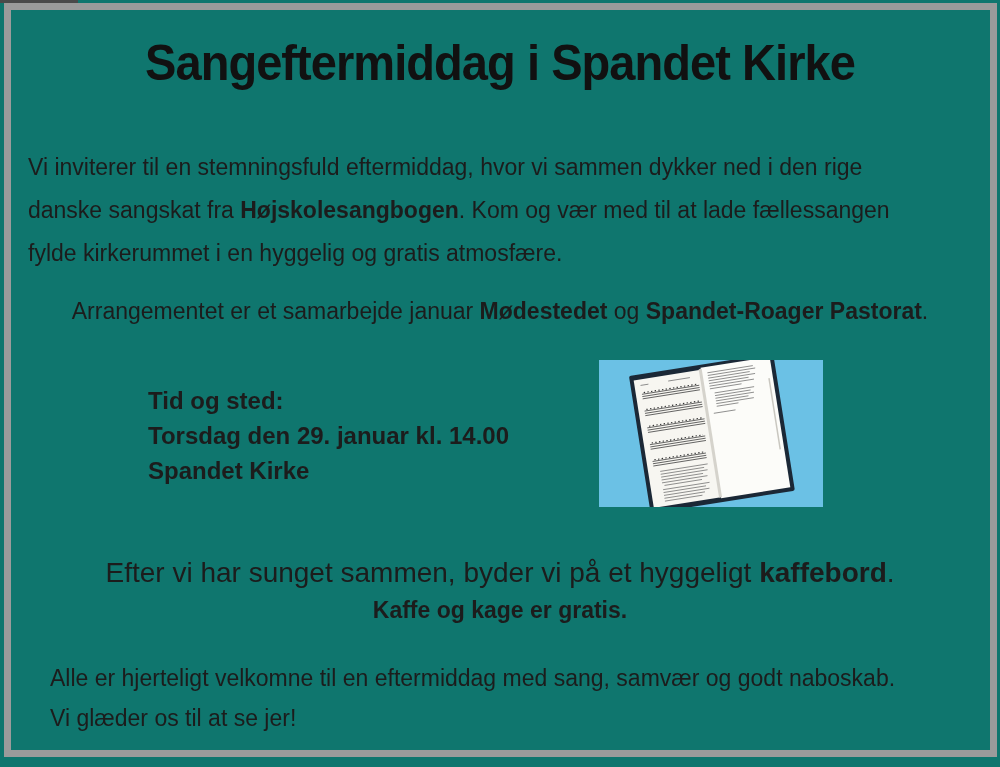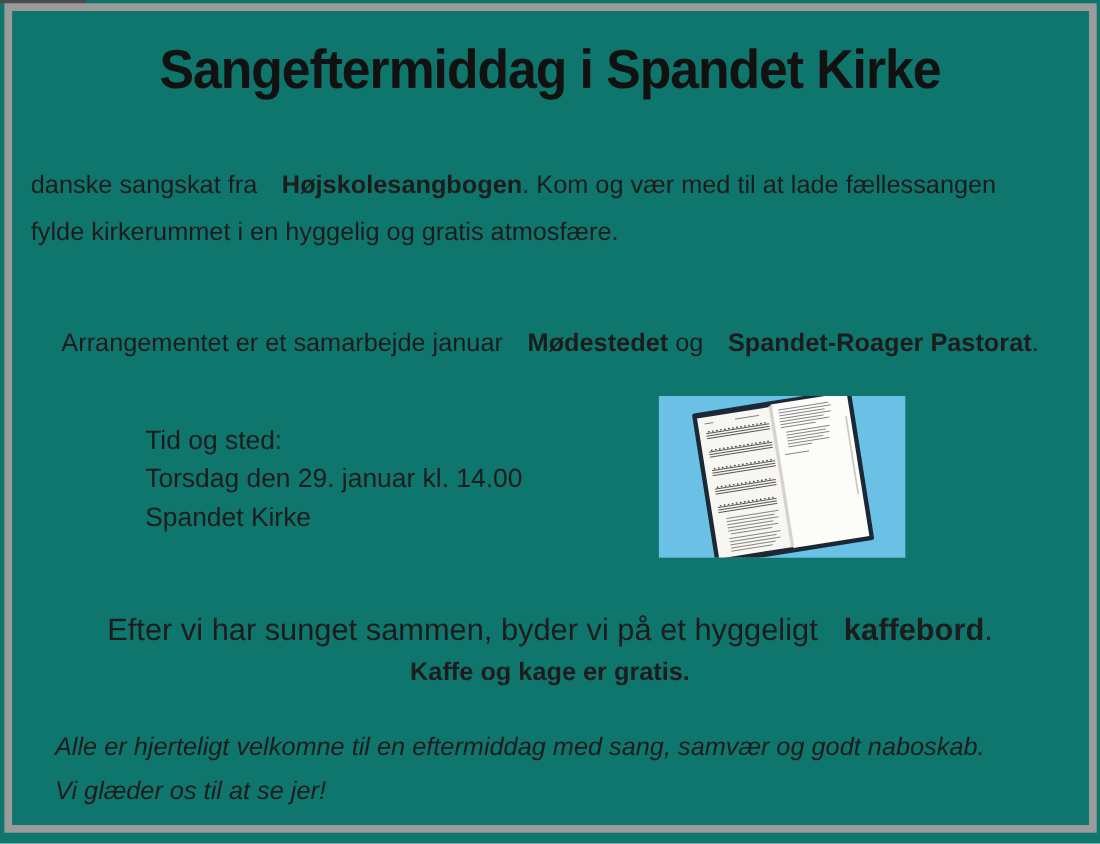--- a/index.html
+++ b/index.html
@@ -23,53 +23,54 @@
   .p1{
     position:absolute;left:28px;top:146px;width:940px;
     font-size:23px;line-height:43px;
   }
   .p1 .line{white-space:nowrap;}
   .p2{
     position:absolute;top:296px;left:0;width:100%;text-align:center;
     font-size:23px;line-height:30px;white-space:nowrap;
   }
   .schedule{
-    position:absolute;left:132px;top:383px;
-    font-size:24px;font-weight:normal;line-height:35px;
+    position:absolute;left:148px;top:383px;
+    font-size:24px;font-weight:bold;line-height:35px;
   }
   .image-box{
     position:absolute;left:599px;top:360px;width:224px;height:147px;
     background:var(--image-bg,#6bc1e5);overflow:hidden;
   }
   .coffee{
     position:absolute;top:558px;left:0;width:100%;text-align:center;
     font-size:28px;line-height:30px;white-space:nowrap;
   }
   .free{
     position:absolute;top:595px;left:0;width:100%;text-align:center;
     font-size:23px;font-weight:bold;line-height:30px;white-space:nowrap;
   }
   .closing{
     position:absolute;left:50px;top:658px;
     font-size:23px;line-height:40px;
   }
-  .closing .line{white-space:nowrap;font-style:italic;}
-  b{font-weight:bold;margin-left:16px;}
+  .closing .line{white-space:nowrap;}
+  b{font-weight:bold;}
 </style>
 </head>
 <body>
 
 <div class="page">
 
   <div class="top-mark"></div>
   <div class="frame"></div>
 
   <div class="title">Sangeftermiddag i Spandet Kirke</div>
 
   <div class="p1">
+    <div class="line">Vi inviterer til en stemningsfuld eftermiddag, hvor vi sammen dykker ned i den rige</div>
     <div class="line"><span>danske sangskat fra </span><b>Højskolesangbogen</b><span>. Kom og vær med til at lade fællessangen</span></div>
     <div class="line">fylde kirkerummet i en hyggelig og gratis atmosfære.</div>
   </div>
 
   <div class="p2"><span>Arrangementet er et samarbejde januar </span><b>Mødestedet</b><span> og </span><b>Spandet-Roager Pastorat</b><span>.</span></div>
 
   <div class="schedule">
     <div>Tid og sted:</div>
     <div>Torsdag den 29. januar kl. 14.00</div>
     <div>Spandet Kirke</div>

